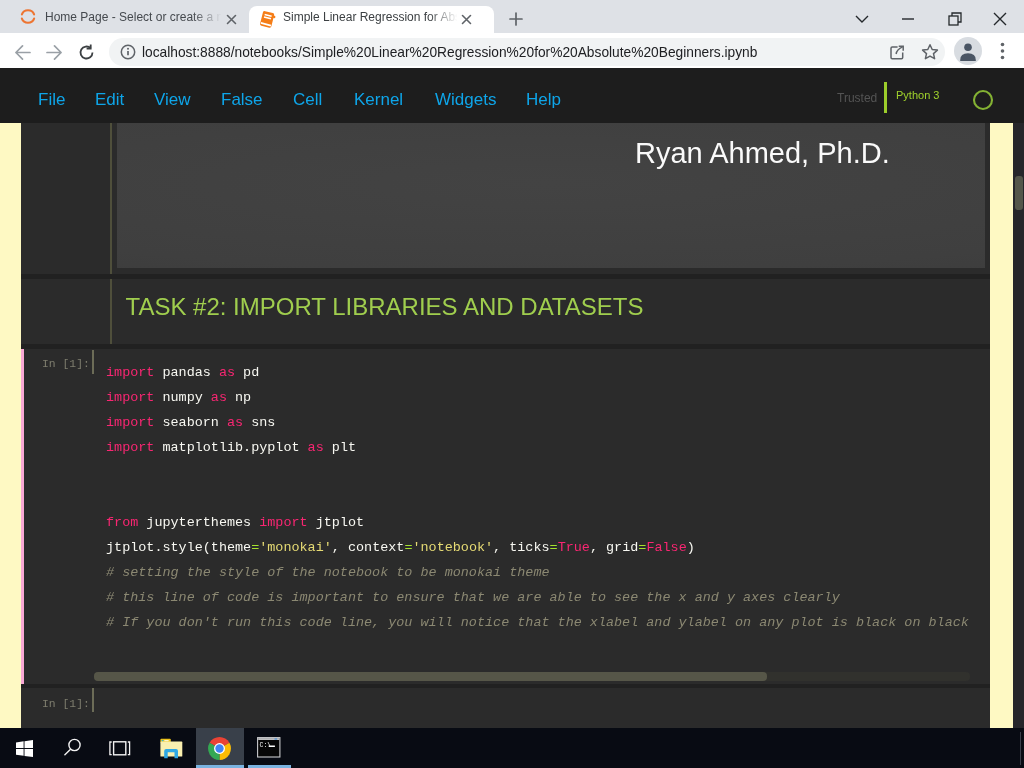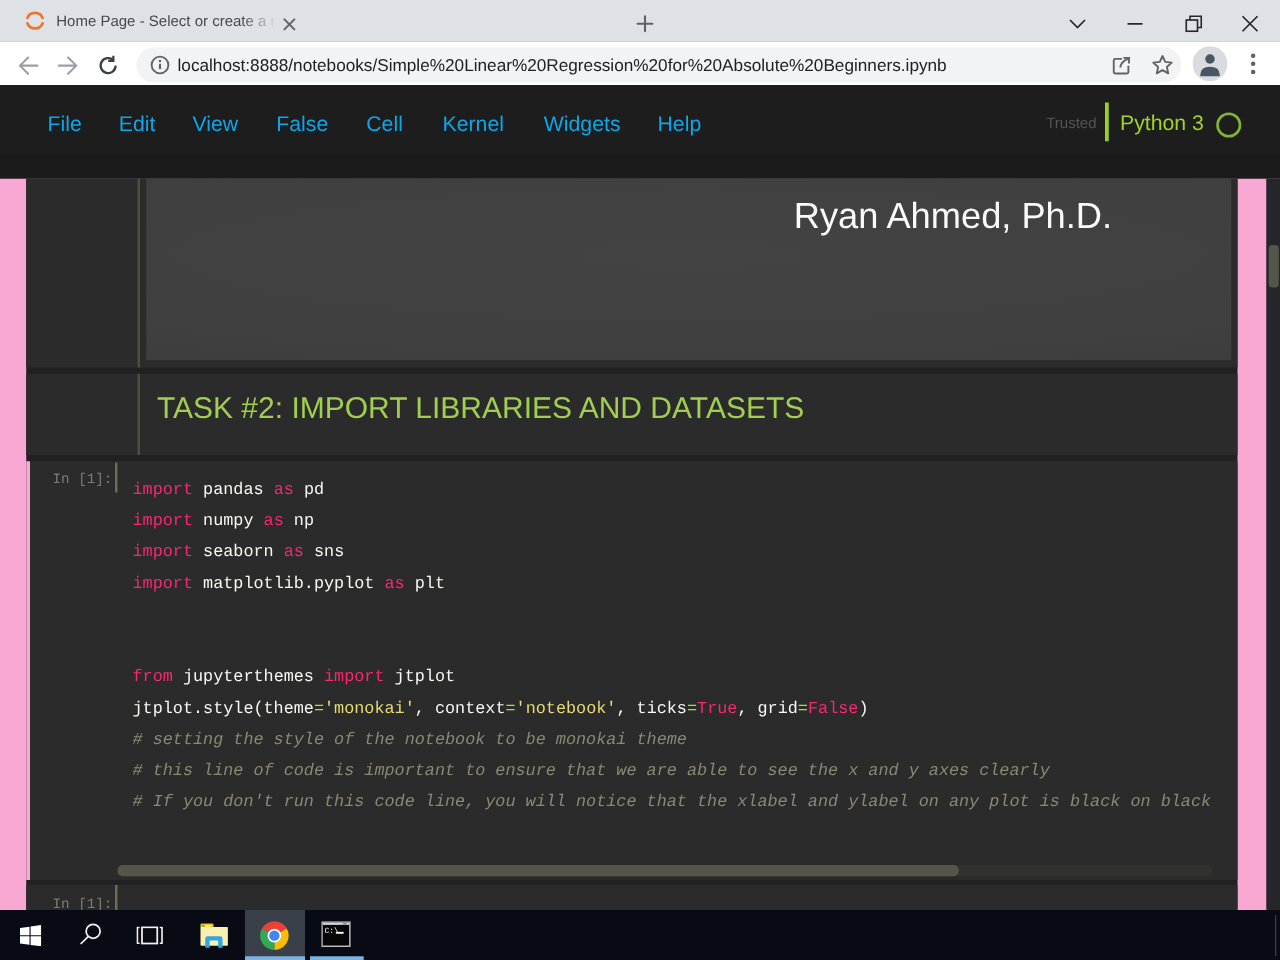--- a/index.html
+++ b/index.html
@@ -19,21 +19,21 @@
   
   #toolbar { position:absolute; left:0; top:33px; width:1024px; height:35px; background:#ffffff;padding-left:29px; }
   #omnibox { position:absolute; left:109px; top:5px; width:836px; height:28px; background:#f1f3f4; border-radius:14px; }
   #urltext { position:absolute; left:33px; top:7px; font-size:13.75px; color:#202124; white-space:nowrap; }
 
   
   #menubar { position:absolute; left:0; top:68px; width:1024px; height:55px; background:#1d1d1d; }
   .mi { position:absolute; top:22px; font-size:17px; color:#0ea5e9; }
 
   
-  #nb { position:absolute; left:0; top:123px; width:1024px; height:605px; background:#f9a8d4;margin-top:20px; }
+  #nb { position:absolute; left:0; top:123px; width:1024px; height:605px; background:#fef9c3; }
   #container { position:absolute; left:21px; top:0; width:969px; height:605px; background:#212121; }
   .cell { position:absolute; left:0; width:969px; background:#2b2b2b; }
   .mdline { position:absolute; left:89px; top:0; width:2px; height:100%; background:#4f4f3b; }
 
   
   #cell1 { top:0; height:150.5px; }
   #imgbox { position:absolute; left:96px; top:0; width:868px; height:144.5px;
     background:radial-gradient(ellipse 130% 100% at 50% 42%, #434343 0%, #3f3f3f 60%, #393939 100%); }
   #ryan { position:absolute; left:518px; top:14px; font-size:29px; color:#fafafa; }
 
@@ -74,20 +74,35 @@
 
     <svg class="abs" style="left:20px;top:7.5px" width="16" height="17" viewBox="0 0 16 17">
       <path d="M 1.9 6.4 A 6.4 5.9 0 0 1 14.1 6.4" fill="none" stroke="#ed7532" stroke-width="2.1" stroke-linecap="round"></path>
       <path d="M 1.9 10.6 A 6.4 5.9 0 0 0 14.1 10.6" fill="none" stroke="#ed7532" stroke-width="2.1" stroke-linecap="round"></path>
     </svg>
     <div id="tab1text">Home Page - Select or create a n</div>
 
     <svg class="abs" style="left:226px;top:14px" width="11" height="11" viewBox="0 0 11 11">
       <path d="M1.5 1.5 L9.5 9.5 M9.5 1.5 L1.5 9.5" stroke="#5f6368" stroke-width="1.6" stroke-linecap="round"></path>
     </svg>
+    <div id="tab2">
+
+      <svg class="abs" style="left:9px;top:4px" width="19" height="20" viewBox="0 0 19 20">
+        <g transform="rotate(14 9.5 10)">
+          <rect x="3.2" y="2" width="11.6" height="15" rx="1.8" fill="#f57d17"></rect>
+          <path d="M5.4 5.4 L12.6 5.4 M5.4 8 L12.6 8" stroke="#fff" stroke-width="1.5"></path>
+          <rect x="3.8" y="13.6" width="10.4" height="1.8" fill="#fff"></rect>
+          <circle cx="15.2" cy="5.4" r="1.3" fill="#f57d17"></circle>
+        </g>
+      </svg>
+      <div id="tab2text">Simple Linear Regression for Abs</div>
+      <svg class="abs" style="left:212px;top:8px" width="11" height="11" viewBox="0 0 11 11">
+        <path d="M1.5 1.5 L9.5 9.5 M9.5 1.5 L1.5 9.5" stroke="#5f6368" stroke-width="1.6" stroke-linecap="round"></path>
+      </svg>
+    </div>
 
     <svg class="abs" style="left:509px;top:12px" width="14" height="14" viewBox="0 0 14 14">
       <path d="M7 1 L7 13 M1 7 L13 7" stroke="#5f6368" stroke-width="1.7" stroke-linecap="round"></path>
     </svg>
 
     <svg class="abs" style="left:855px;top:15px" width="14" height="8" viewBox="0 0 14 8">
       <path d="M1 1 L7 7 L13 1" fill="none" stroke="#24282c" stroke-width="1.4"></path>
     </svg>
     <svg class="abs" style="left:901px;top:18px" width="14" height="2" viewBox="0 0 14 2">
       <path d="M1 1 L13 1" stroke="#24282c" stroke-width="1.4"></path>
@@ -152,21 +167,21 @@
     <div class="mi" style="left:38px">File</div>
     <div class="mi" style="left:95px">Edit</div>
     <div class="mi" style="left:154px">View</div>
     <div class="mi" style="left:221px">False</div>
     <div class="mi" style="left:293px">Cell</div>
     <div class="mi" style="left:354px">Kernel</div>
     <div class="mi" style="left:435px">Widgets</div>
     <div class="mi" style="left:526px">Help</div>
     <div class="abs" style="left:837px;top:23px;font-size:12px;color:#545454">Trusted</div>
     <div class="abs" style="left:884px;top:14px;width:3px;height:31px;background:#9ccd2b"></div>
-    <div class="abs" style="left:896px;top:21px;font-size:17px;color:#a0d22c">Python 3</div>
+    <div class="abs" style="left:896px;top:21px;font-size:11px;color:#a0d22c">Python 3</div>
     <svg class="abs" style="left:972px;top:21px" width="22" height="22" viewBox="0 0 22 22">
       <circle cx="11" cy="11" r="9" fill="none" stroke="#84b233" stroke-width="2.1"></circle>
     </svg>
   </div>
 
   <div id="nb">
     <div id="container">
       <div class="cell" id="cell1">
         <div class="mdline"></div>
         <div id="imgbox">

